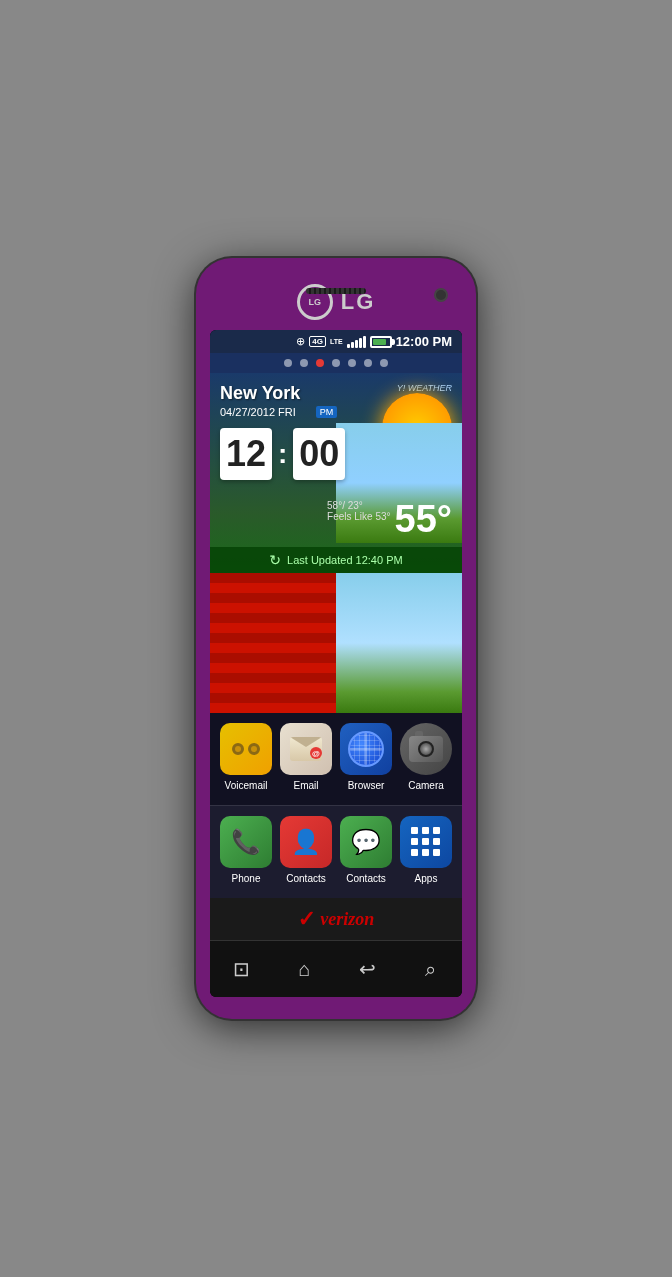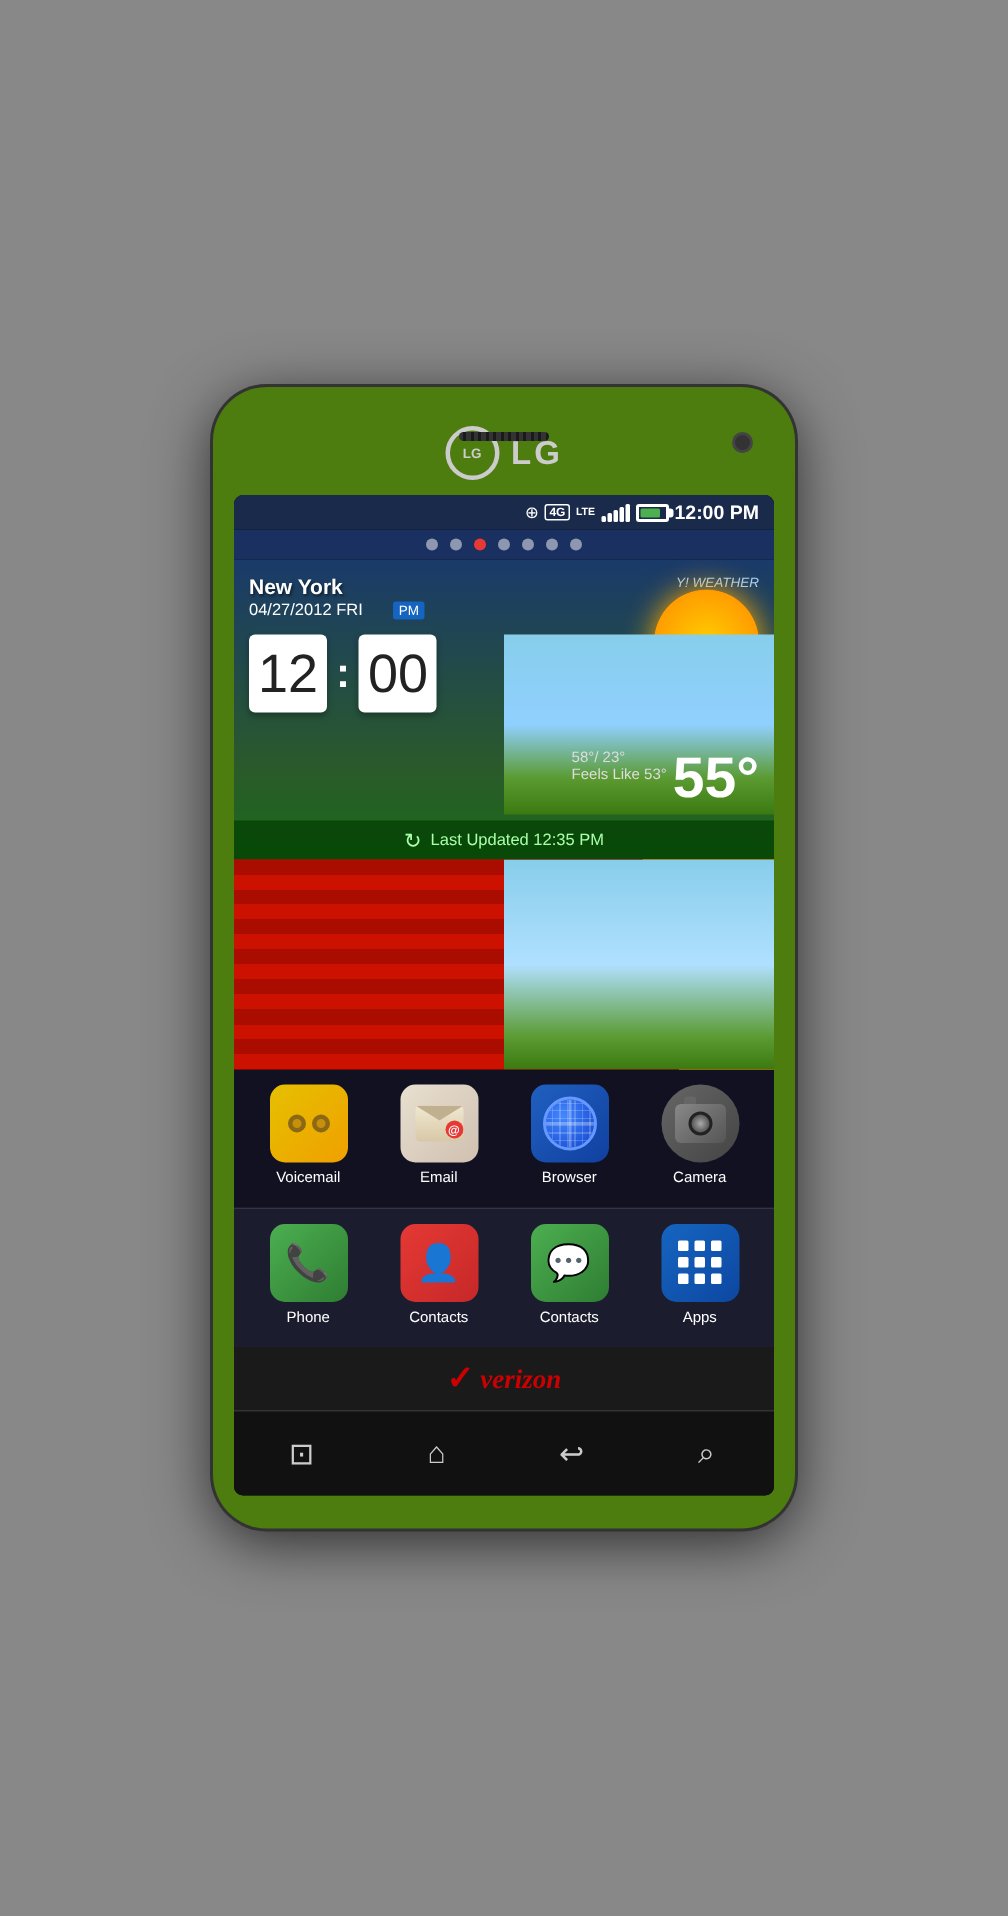--- a/index.html
+++ b/index.html
@@ -6,22 +6,22 @@
     body {
       background: #888;
       display: flex;
       justify-content: center;
       align-items: center;
       min-height: 100vh;
       font-family: Arial, sans-serif;
     }
 
     .phone-outer {
-      width: 388px;
-      background: #4d7c0f;
+      width: 280px;
+      background: #701a75;
       border-radius: 36px;
       padding: 18px 14px 22px;
       box-shadow: 0 0 0 2px #333, 0 8px 40px rgba(0,0,0,0.7);
       position: relative;
     }
 
     .phone-top {
       display: flex;
       justify-content: center;
       align-items: center;
@@ -181,21 +181,21 @@
     }
 
     .weather-header {
       display: flex;
       justify-content: space-between;
       align-items: flex-start;
     }
 
     .location-info h2 {
       color: white;
-      font-size: 14px;
+      font-size: 18px;
       font-weight: bold;
       text-shadow: 1px 1px 2px rgba(0,0,0,0.5);
     }
 
     .location-info .date {
       color: white;
       font-size: 11px;
       display: flex;
       align-items: center;
       gap: 20px;
@@ -237,21 +237,21 @@
 
     .flip-digit {
       background: white;
       border-radius: 4px;
       width: 52px;
       height: 52px;
       display: flex;
       align-items: center;
       justify-content: center;
       font-size: 36px;
-      font-weight: normal;
+      font-weight: bold;
       color: #222;
       box-shadow: 0 2px 4px rgba(0,0,0,0.3);
     }
 
     .clock-colon {
       color: white;
       font-size: 28px;
       font-weight: bold;
       line-height: 1;
     }
@@ -586,21 +586,21 @@
           <div>
             <div class="temp-details">58°/ 23°</div>
             <div class="temp-details">Feels Like 53°</div>
           </div>
           <div class="temp-big">55°</div>
         </div>
       </div>
 
       <div class="last-updated" style="position:absolute; bottom:0; left:0; right:0;">
         <span class="refresh-icon">↻</span>
-        <span>Last Updated 12:35 PM</span>
+        <span>Last Updated 12:40 PM</span>
       </div>
     </div>
 
     <div class="wallpaper-bg">
       <div class="stripes"></div>
       <div class="yellow-diag"></div>
       <div class="sky-part"></div>
     </div>
 
     <div class="app-row">

